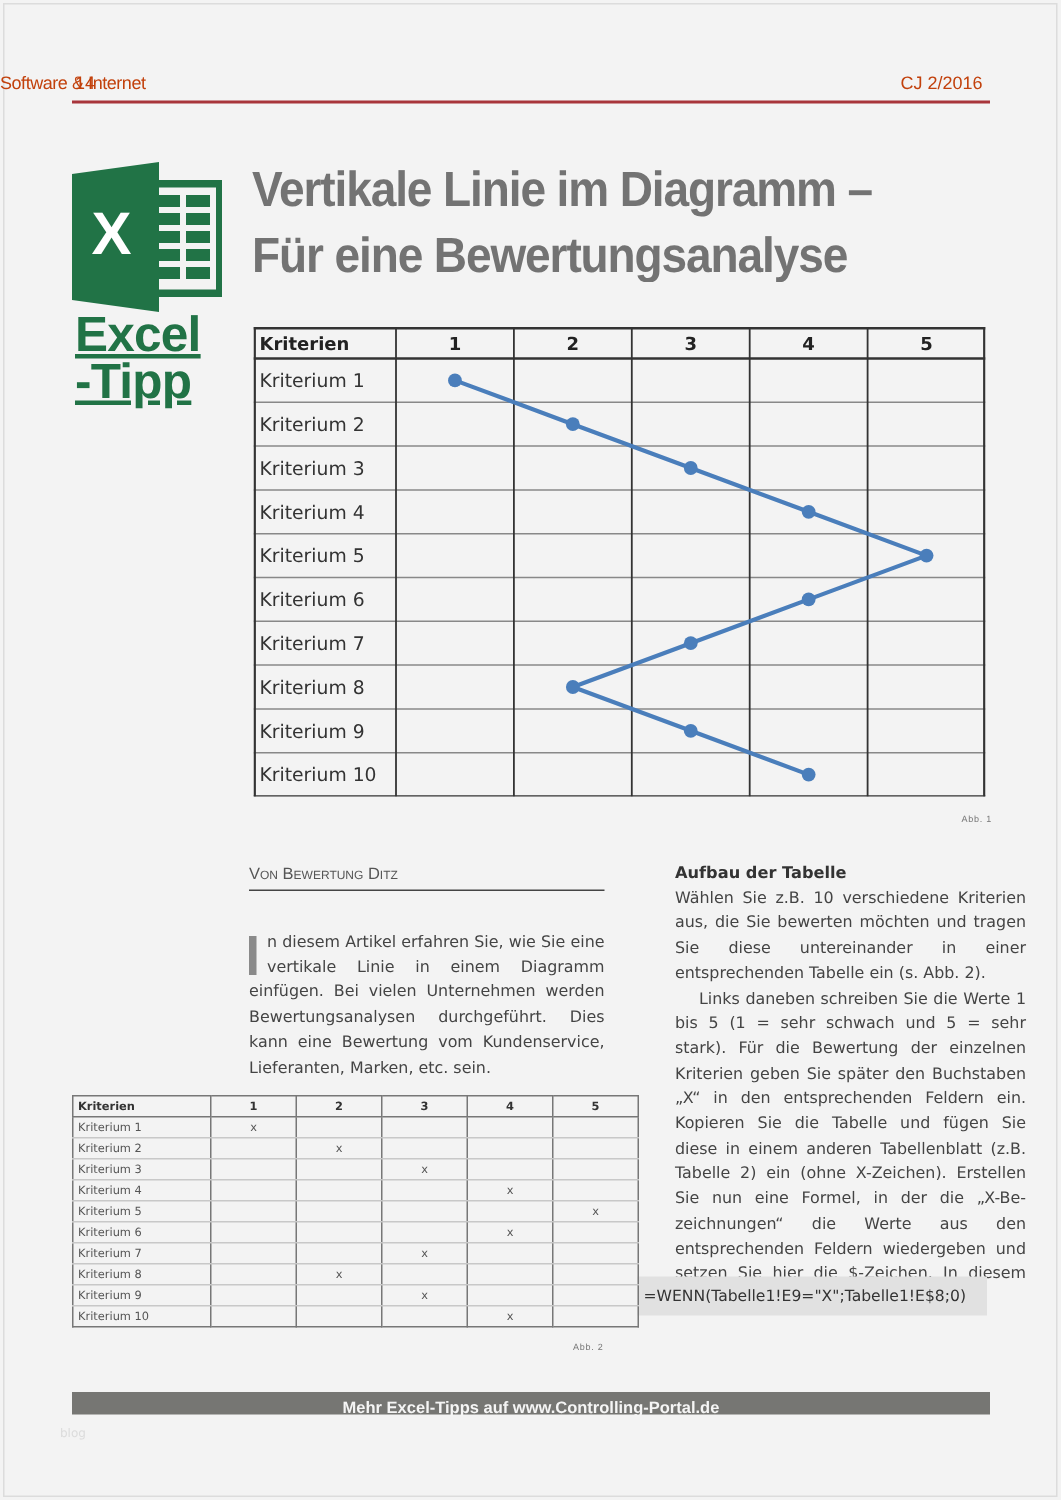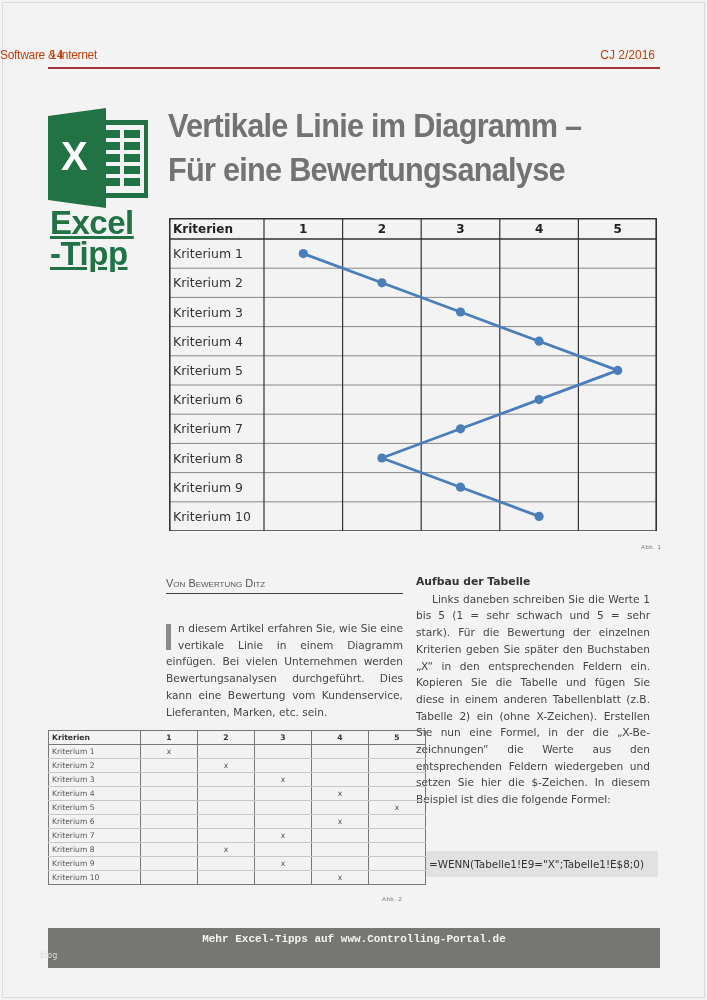--- a/index.html
+++ b/index.html
@@ -23,34 +23,34 @@
   .chart-wrap { position: absolute; left: 169px; top: 218px; width: 488px; height: 313px; }
   .chart-wrap svg { position: absolute; left: 0; top: 0; }
   .caption { position: absolute; font-family: "Liberation Sans", sans-serif; font-size: 6px; color: #777; letter-spacing: 0.5px; }
 
   .byline { position: absolute; left: 166px; top: 577px; font-family: "Liberation Sans", sans-serif; font-size: 11px; color: #555; font-variant: small-caps; }
   .byline-rule { position: absolute; left: 166px; top: 593px; width: 237px; height: 1px; background: #444; }
 
   .intro { position: absolute; left: 166px; top: 620px; width: 237px; font-family: "DejaVu Sans", sans-serif; font-size: 10.6px; line-height: 16.7px; color: #444; text-align: justify; }
   .dropbar { float: left; width: 5px; height: 26px; background: #8a8a8a; margin: 4px 7px 0 0; }
 
-  .col2 { position: absolute; left: 416px; top: 574px; width: 234px; font-family: "DejaVu Sans", sans-serif; font-size: 10.6px; line-height: 16.7px; color: #444; text-align: justify; }
+  .col2 { position: absolute; left: 450px; top: 574px; width: 234px; font-family: "DejaVu Sans", sans-serif; font-size: 10.6px; line-height: 16.7px; color: #444; text-align: justify; }
   .col2 h3 { margin: 0; font-size: 10.8px; font-weight: bold; color: #333; }
   .col2 p { margin: 0; }
   .col2 p.indent { text-indent: 16px; }
   .formula { position: absolute; left: 425px; top: 851px; width: 233px; height: 26px; background: #e1e1e1; font-family: "DejaVu Sans", sans-serif; font-size: 10.4px; color: #333; line-height: 26px; padding-left: 4px; box-sizing: border-box; }
 
   .table2 { position: absolute; left: 48px; top: 730px; border-collapse: collapse; font-family: "DejaVu Sans", sans-serif; font-size: 7.6px; color: #555; }
   .table2 td, .table2 th { height: 13px; padding: 0 3px; border-bottom: 1px solid #c8c8c8; border-left: 1px solid #777; border-right: 1px solid #777; text-align: center; }
   .table2 th { font-weight: bold; color: #333; border-bottom: 1px solid #777; border-top: 1px solid #777; }
   .table2 td.lbl, .table2 th.lbl { text-align: left; width: 85px; }
   .table2 td.c, .table2 th.c { width: 50px; }
   .table2 tr:last-child td { border-bottom: 1px solid #777; }
 
-  .footer-bar { position: absolute; left: 48px; top: 928px; width: 612px; height: 40px; background: #767673; color: #f5f5f5; font-family: Liberation Mono, monospace; font-size: 11px; line-height: 23px; text-align: center; font-weight: bold; }
+  .footer-bar { position: absolute; left: 48px; top: 928px; width: 612px; height: 15px; background: #767673; color: #f5f5f5; font-family: Liberation Sans, sans-serif; font-size: 11px; line-height: 23px; text-align: center; font-weight: bold; }
   .watermark { position: absolute; left: 40px; top: 951px; font-size: 8px; color: #dcdcdc; }
 </style>
 </head>
 <body>
 
 <div class="page-frame"></div>
 
 <div class="hdr hdr-left">14</div>
 <div class="hdr hdr-center">Software &amp; Internet</div>
 <div class="hdr hdr-right">CJ 2/2016</div>
@@ -140,20 +140,21 @@
 
 <div class="byline">Von Bewertung Ditz</div>
 <div class="byline-rule"></div>
 
 <div class="intro">
   <span class="dropbar"></span><span>n diesem Artikel erfahren Sie, wie Sie eine vertikale Linie in einem Diagramm einfügen. Bei vielen Unternehmen werden Bewertungs­analysen durchgeführt. Dies kann eine Bewer­tung vom Kundenservice, Lieferanten, Marken, etc. sein.</span>
 </div>
 
 <div class="col2">
   <h3>Aufbau der Tabelle</h3>
+  <p>Wählen Sie z.B. 10 verschiedene Kriterien aus, die Sie bewerten möchten und tragen Sie die­se untereinander in einer entsprechenden Ta­belle ein (s. Abb. 2).</p>
   <p class="indent">Links daneben schreiben Sie die Werte 1 bis 5 (1 = sehr schwach und 5 = sehr stark). Für die Bewertung der einzelnen Kriterien geben Sie später den Buchstaben „X“ in den entspre­chenden Feldern ein. Kopieren Sie die Tabelle und fügen Sie diese in einem anderen Tabel­lenblatt (z.B. Tabelle 2) ein (ohne X-Zeichen). Erstellen Sie nun eine Formel, in der die „X-Be­zeichnungen“ die Werte aus den entsprechen­den Feldern wiedergeben und setzen Sie hier die $-Zeichen. In diesem Beispiel ist dies die folgende Formel:</p>
 </div>
 <div class="formula">=WENN(Tabelle1!E9="X";Tabelle1!E$8;0)</div>
 
 <table class="table2" id="table2">
   <thead>
     <tr>
       <th class="lbl">Kriterien</th>
       <th class="c">1</th>
       <th class="c">2</th>

